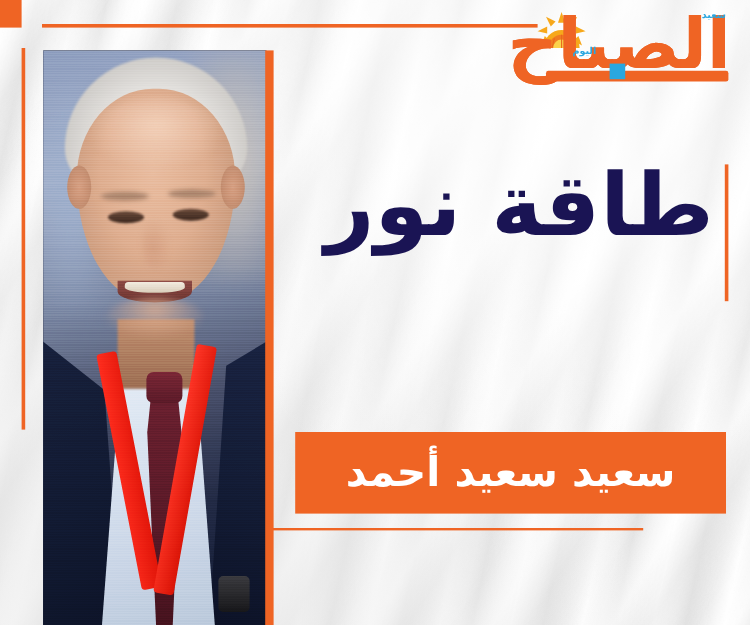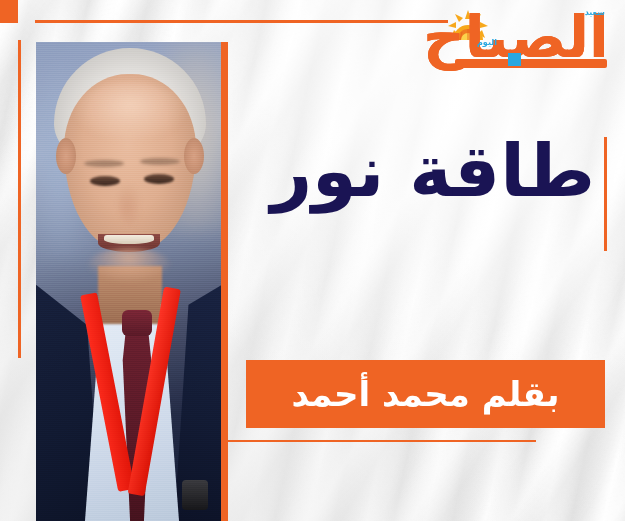--- a/index.html
+++ b/index.html
@@ -246,16 +246,16 @@
     <div class="underline"></div>
     <div class="blue-dot"></div>
     <div class="tag-top">سعيد</div>
     <div class="tag-mid">اليوم</div>
   </div>
 
   <div class="headline">طاقة نور</div>
 
 
   <div class="namebar">
-    <span>بقلم محمد أحمد</span>
+    <span>سعيد سعيد أحمد</span>
   </div>
 
 </div>
 
 </body></html>

